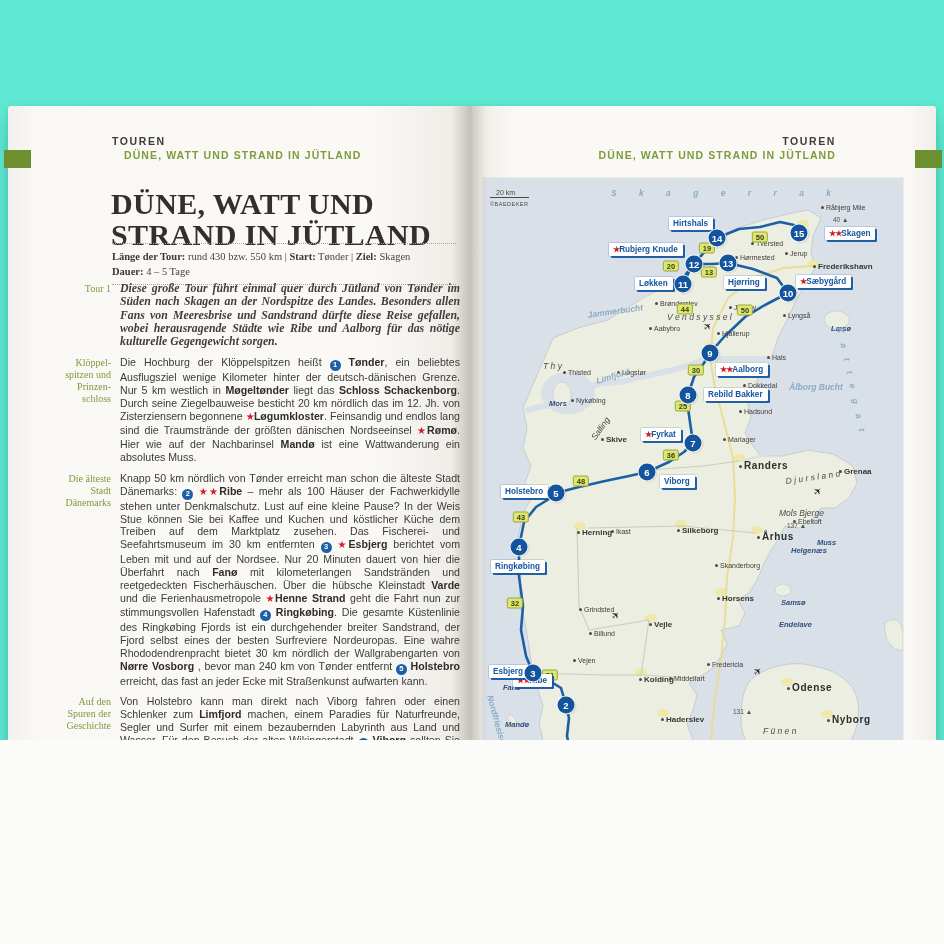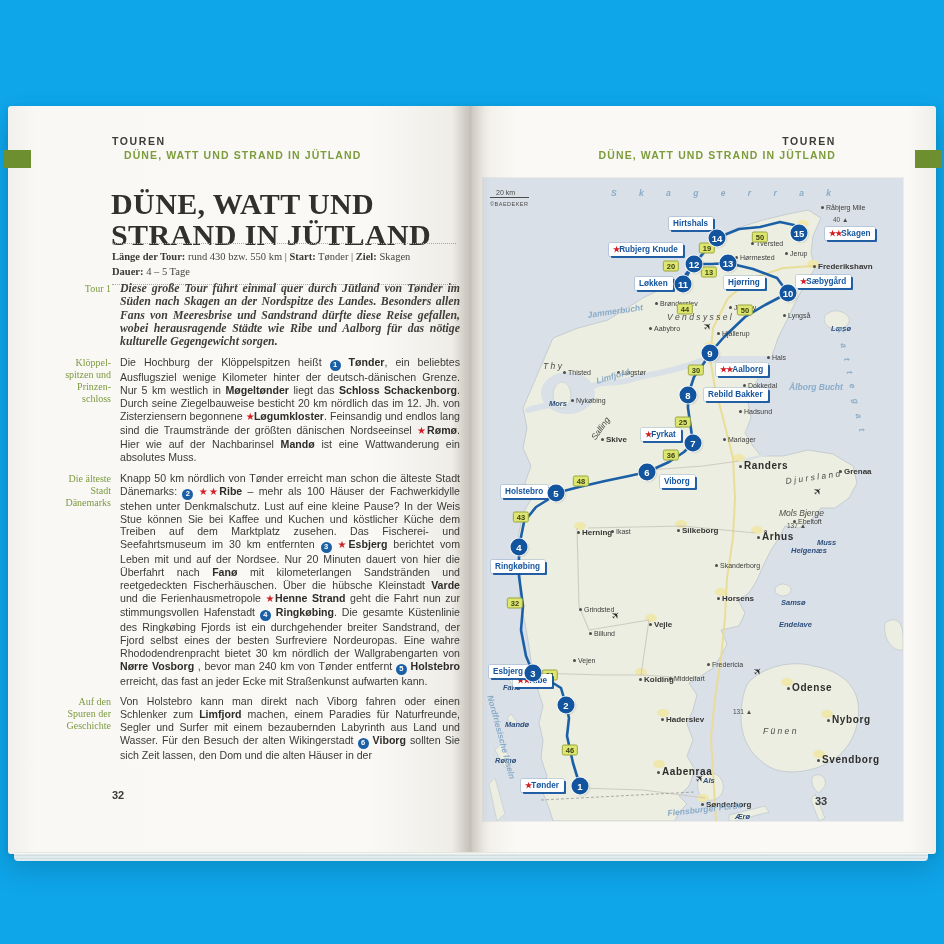--- a/index.html
+++ b/index.html
@@ -1,16 +1,16 @@
 <!DOCTYPE html>
 <html><head>
 <meta charset="utf-8">
 <style>
   html,body{margin:0;padding:0;background:#fbfbfa;}
-  #canvas{position:relative;width:944px;height:944px;background:#0ea5e9;overflow:hidden;
+  #canvas{position:relative;width:944px;height:740px;background:#5eead4;overflow:hidden;
     font-family:"Liberation Sans",sans-serif;}
   
   #book{position:absolute;left:8px;top:106px;width:928px;height:748px;border-radius:3px;
     box-shadow:0 14px 30px rgba(0,0,0,.16), 0 2px 6px rgba(0,0,0,.10);}
   .page{position:absolute;top:0;height:748px;}
   #pageL{left:0;width:462px;background:linear-gradient(90deg,#f2f0ec 0%,#f9f8f5 6%,#faf9f6 78%,#efede8 96%,#e2dfd8 100%);border-radius:3px 0 0 3px;}
   #pageR{left:462px;width:466px;background:linear-gradient(90deg,#ddd9d2 0%,#f1efe9 3%,#faf9f6 10%,#faf9f6 94%,#f0eee9 100%);border-radius:0 3px 3px 0;}
   #spine{position:absolute;left:444px;top:0;width:38px;height:748px;
     background:linear-gradient(90deg,rgba(0,0,0,0) 0%,rgba(70,60,50,.18) 48%,rgba(70,60,50,.10) 55%,rgba(0,0,0,0) 100%);pointer-events:none;}
   #edges{position:absolute;left:14px;top:852px;width:914px;height:9px;
@@ -256,21 +256,21 @@
           <div class="mcity air" style="left: 272px; top: 498px; transform: translate(-50%, -50%) rotate(-45deg);">✈</div>
           <div class="mcity air" style="left: 214px; top: 605px; transform: translate(-50%, -50%) rotate(-45deg);">✈</div>
           <div class="mcity air" style="left: 222px; top: 153px; transform: translate(-50%, -50%) rotate(-45deg);">✈</div>
           <div class="mbadge" style="left: 277px; top: 59px;">50</div>
           <div class="mbadge" style="left: 224px; top: 70px;">19</div>
           <div class="mbadge" style="left: 188px; top: 88px;">20</div>
           <div class="mbadge" style="left: 226px; top: 94px;">13</div>
           <div class="mbadge" style="left: 202px; top: 131px;">44</div>
           <div class="mbadge" style="left: 262px; top: 132px;">50</div>
           <div class="mbadge" style="left: 213px; top: 192px;">30</div>
-          <div class="mbadge" style="left: 200px; top: 244px;">25</div>
+          <div class="mbadge" style="left: 200px; top: 228px;">25</div>
           <div class="mbadge" style="left: 188px; top: 277px;">36</div>
           <div class="mbadge" style="left: 98px; top: 303px;">48</div>
           <div class="mbadge" style="left: 38px; top: 339px;">43</div>
           <div class="mbadge" style="left: 32px; top: 425px;">32</div>
           <div class="mbadge" style="left: 67px; top: 497px; text-align: center;">31</div>
           <div class="mbadge" style="left: 87px; top: 572px;">46</div>
           <div class="mlabel" style="left: 38px; top: 601px;"><span class="star">★</span>Tønder</div>
           <div class="mstop" style="left: 97px; top: 608px;">1</div>
           <div class="mlabel" style="left: 30px; top: 496px;"><span class="star">★★</span>Ribe</div>
           <div class="mstop" style="left: 83px; top: 527px;">2</div>

